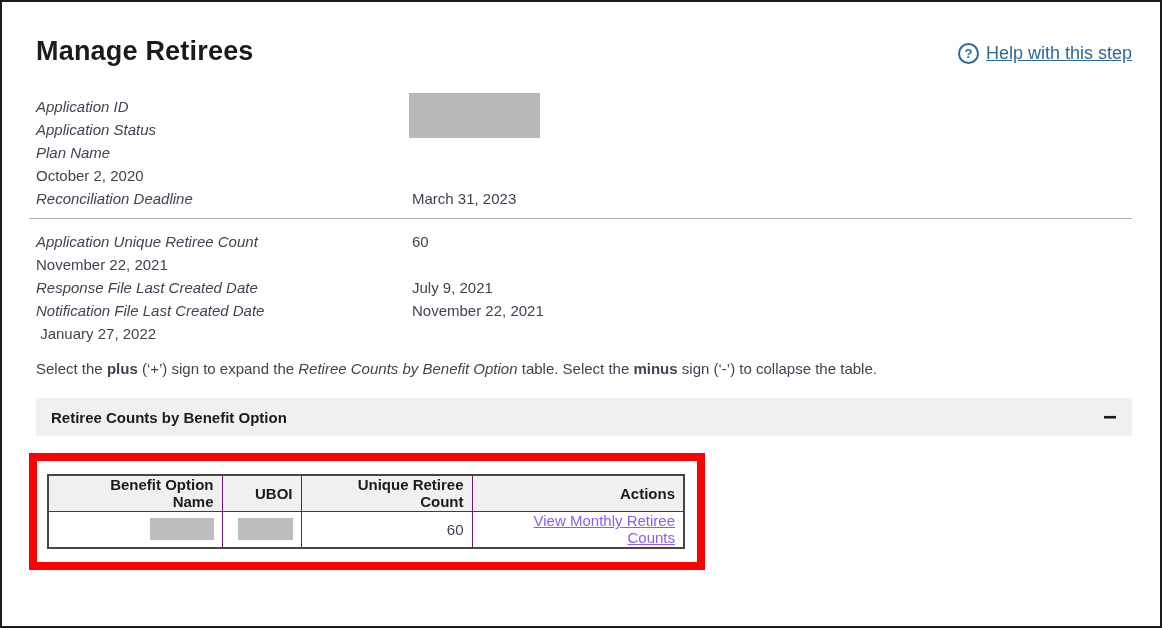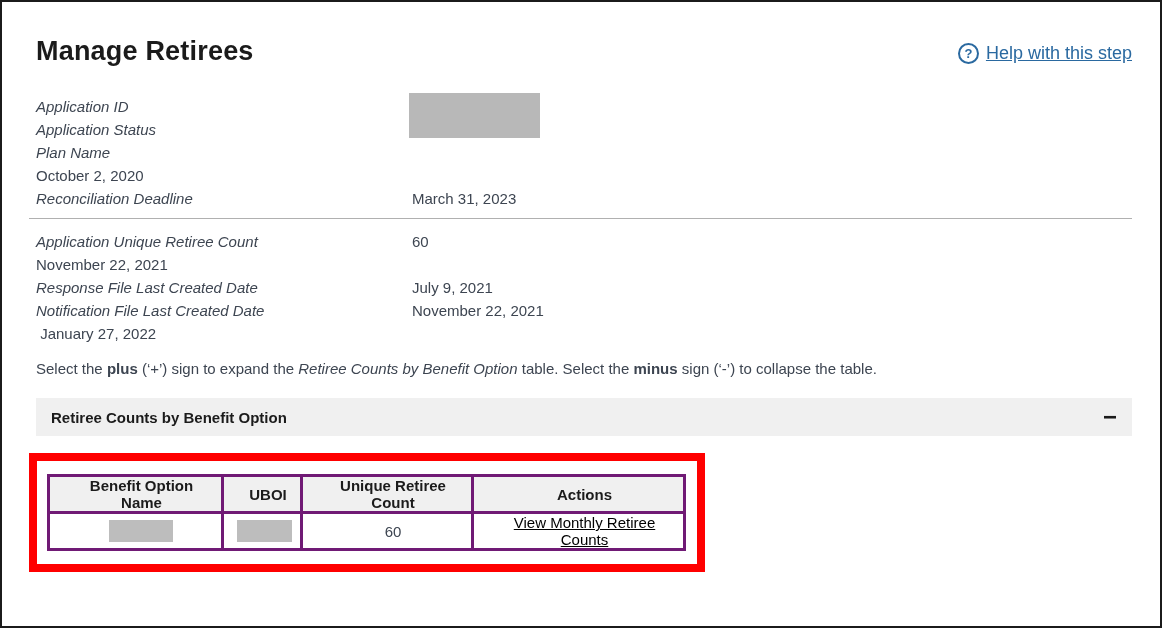--- a/index.html
+++ b/index.html
@@ -104,41 +104,41 @@
     padding: 13px 0 13px 10px;
     background: #ffffff;
   }
   table.retiree-table {
     border-collapse: collapse;
     table-layout: fixed;
     width: 636px;
     border: 2px solid #454545;
   }
   .retiree-table th, .retiree-table td {
-    border: 3px solid #701a75;
-    text-align: center;
+    border: 1px solid #701a75;
+    text-align: right;
     vertical-align: middle;
     padding: 0 8px 0 20px;
   }
   .retiree-table th {
     height: 36px;
     background: #f0f0f0;
     font-weight: 700;
     color: #1b1b1b;
   }
   .retiree-table td { height: 37px; background: #ffffff; }
   .redaction-cell {
     display: inline-block;
     vertical-align: middle;
     height: 22px;
     background: #bdbdbd;
   }
   .redaction-cell.w1 { width: 64px; margin-left: -2px; }
   .redaction-cell.w2 { width: 55px; margin-left: -7px; }
-  .table-link { color: #000000; text-decoration: underline; cursor: pointer; }
+  .table-link { color: #8b5cf6; text-decoration: underline; cursor: pointer; }
 </style>
 </head>
 <body>
 
 <div class="page">
   <div class="content">
 
     <div class="header-row">
       <h1 class="page-title">Manage Retirees</h1>
       <a class="help-link">

